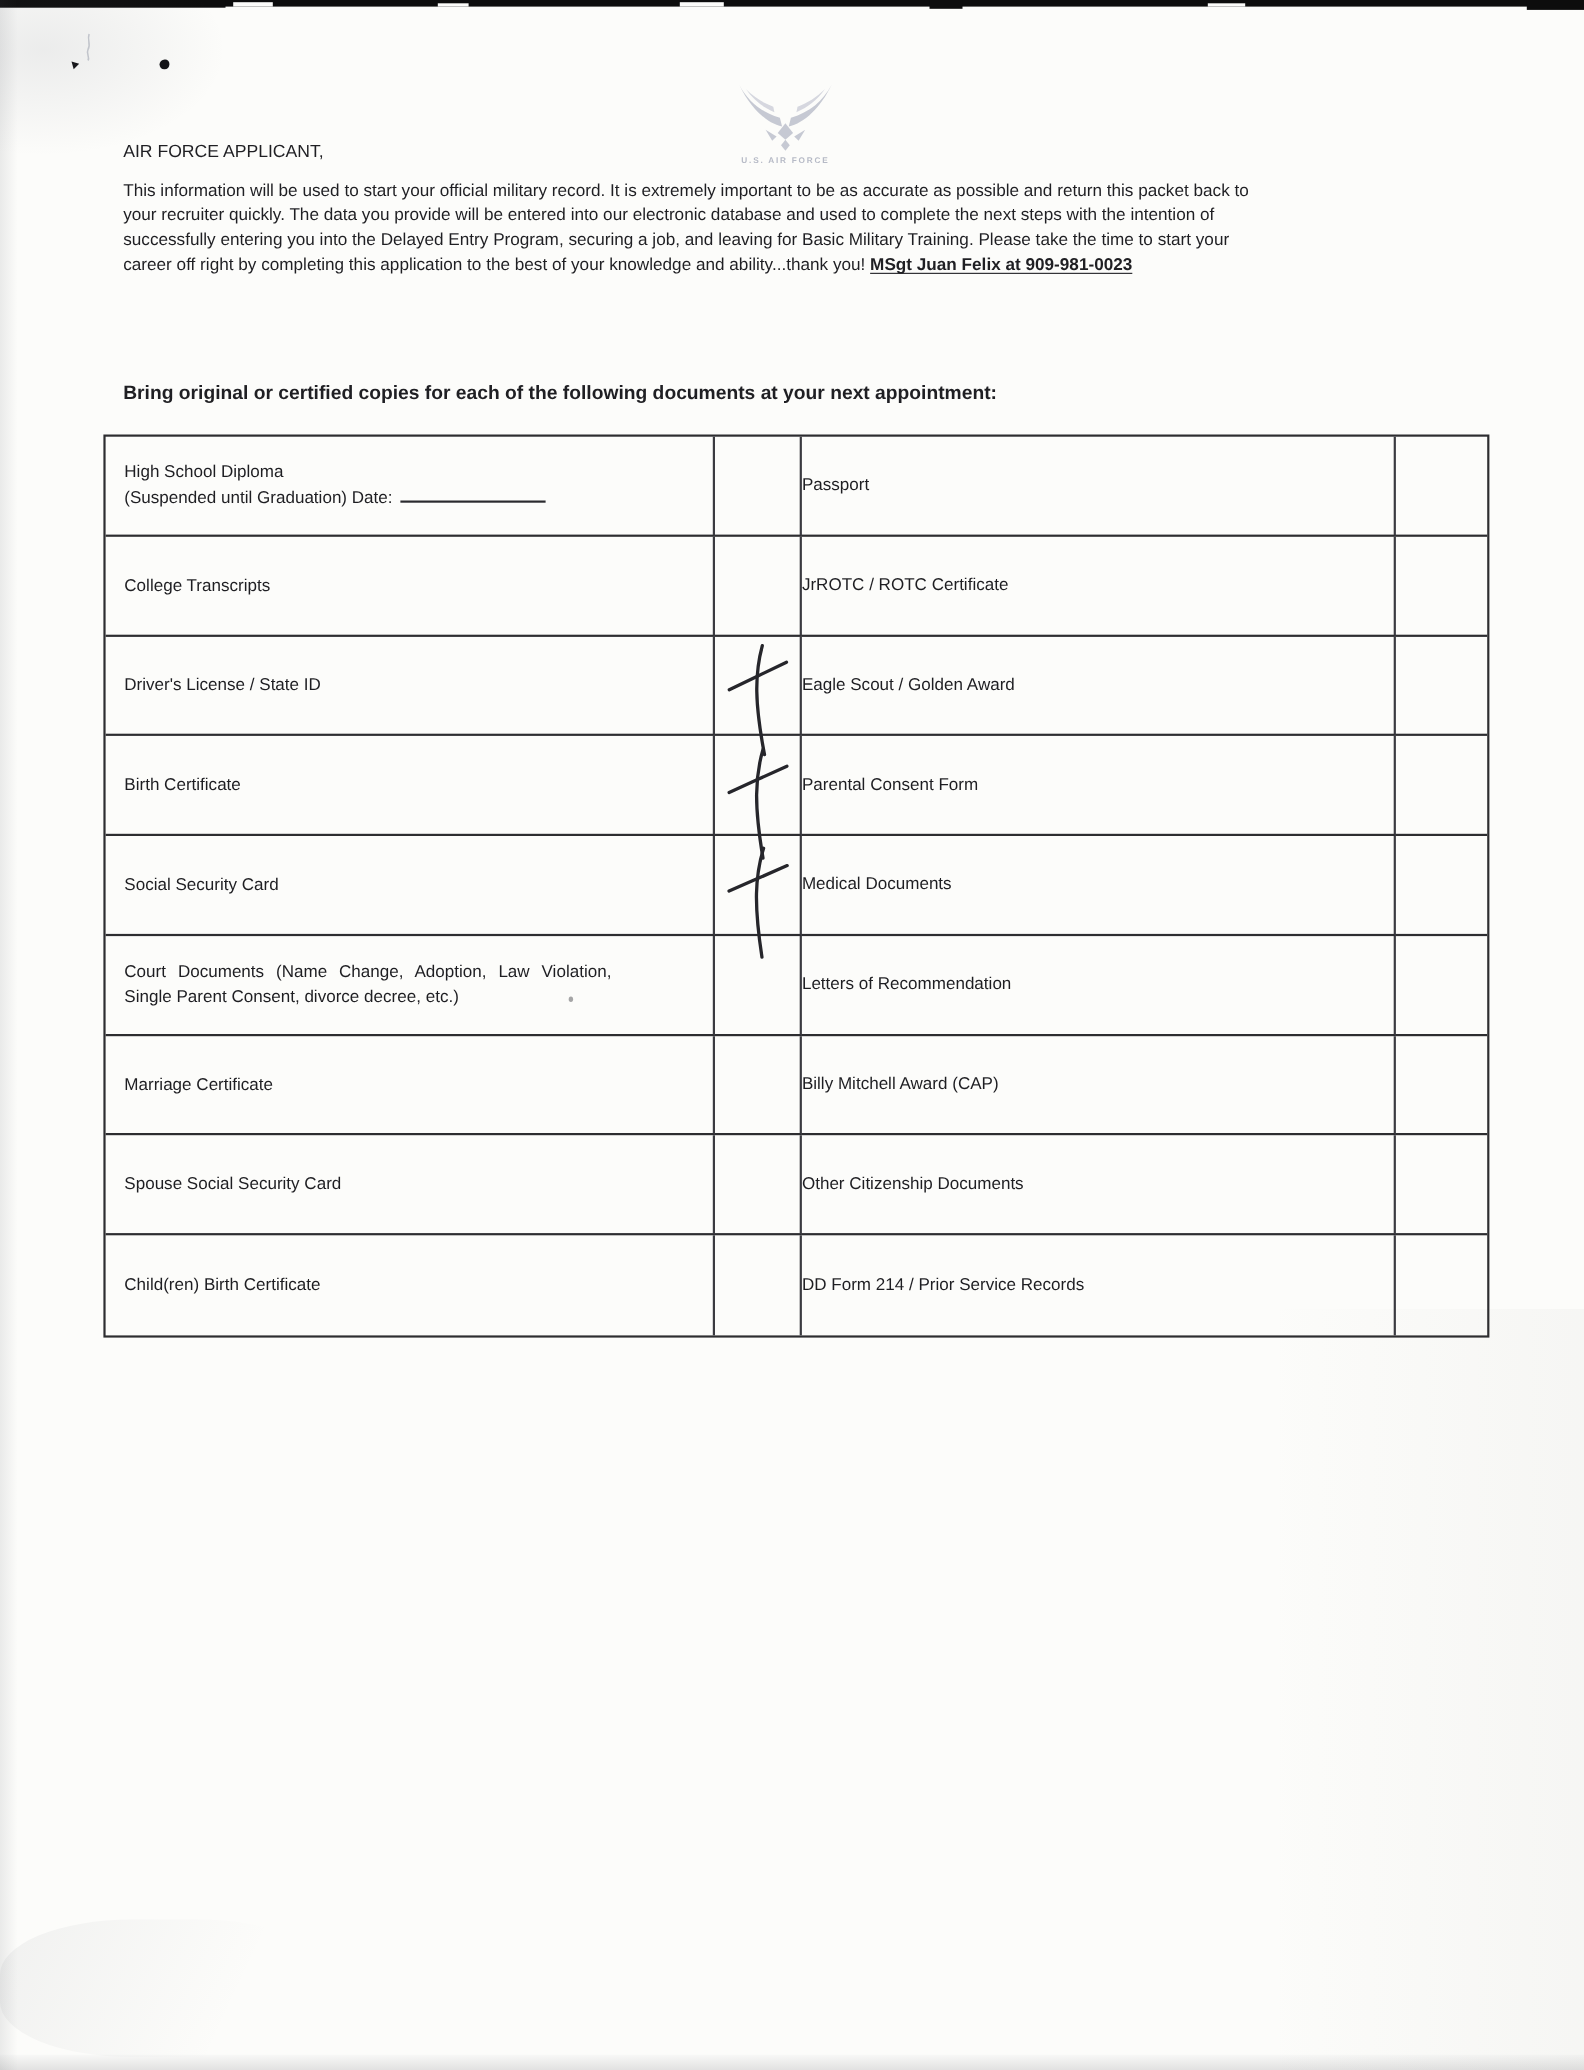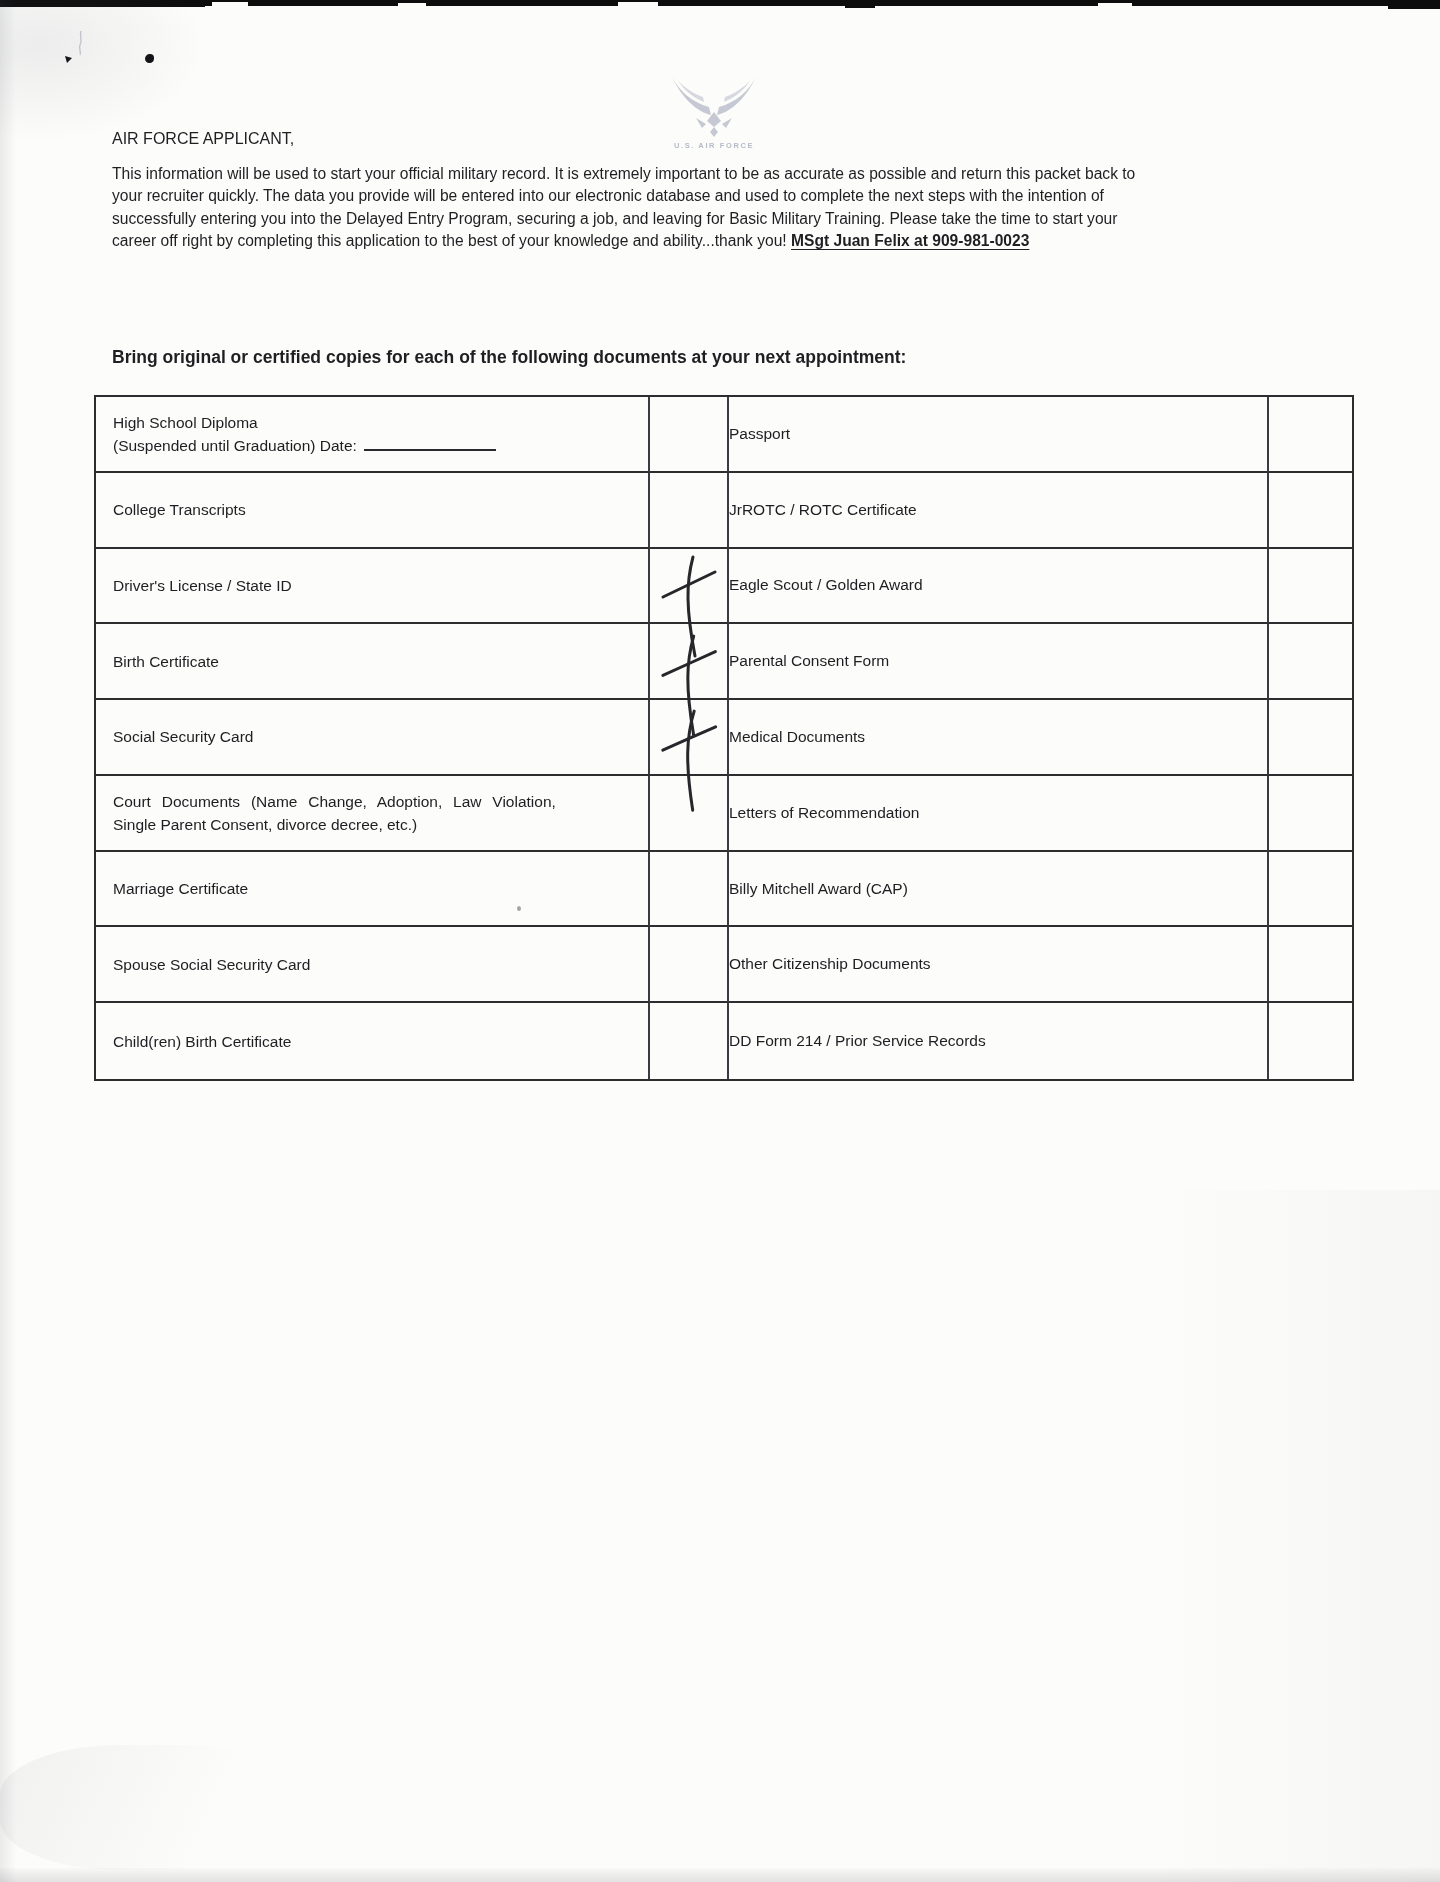--- a/index.html
+++ b/index.html
@@ -41,21 +41,21 @@
   .af-logo svg{display:block;margin:0 auto;filter:blur(0.6px);opacity:0.95;}
   .af-caption{margin-top:3px;font-size:7.5px;letter-spacing:1.6px;color:#b6bac6;
     font-weight:bold;white-space:nowrap;filter:blur(0.4px);}
   
   .salutation{position:absolute;left:112px;top:130px;font-size:16px;}
   .intro{position:absolute;left:112px;top:163px;font-size:15.6px;line-height:22.3px;white-space:nowrap;}
   .intro .contact{font-weight:bold;text-decoration:underline;text-underline-offset:3px;text-align:center;}
   .section-heading{position:absolute;left:112px;top:347px;font-size:17.5px;font-weight:bold;}
   
   .doc-table{
-    position:absolute;left:94px;top:395px;width:1260px;height:686px;
+    position:absolute;left:94px;top:395px;width:1260px;height:821px;
     display:grid;
     grid-template-columns:554px 79px 540px 83px;
     grid-auto-rows:1fr;
     border:2px solid var(--line);
     box-sizing:border-box;
     background:transparent;
   }
   .cell{
     position:relative;
     border-right:2px solid #3a3a40;

